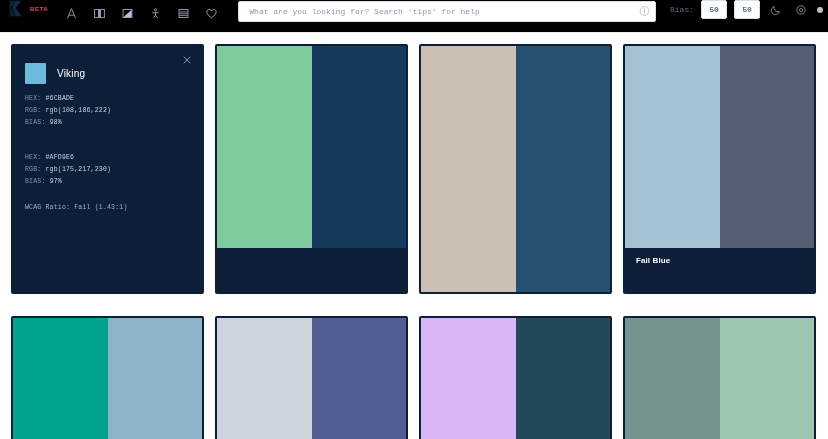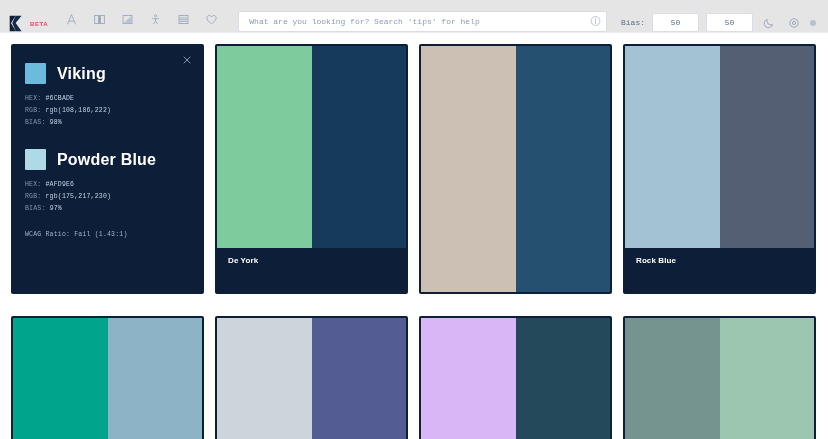--- a/index.html
+++ b/index.html
@@ -7,24 +7,24 @@
     width: 828px; height: 439px;
     background: #ffffff;
     font-family: "Liberation Sans", sans-serif;
     overflow: hidden;
   }
 
   
   .topbar {
     height: 33px;
     width: 100%;
-    background: #e5e5e5;
+    background: #000000;
     display: flex;
-    align-items: flex-end;
-    padding: 0 12px 0 8px;
+    align-items: flex-start;
+    padding: 0 5px 0 8px;
     border-bottom: 1px solid #e9ecf2;
     position: relative;
   }
   .logo-wrap { display: flex; align-items: center; gap: 5px; margin-right: 10px; }
   .logo-mark { width: 17px; height: 17px; display: block; }
   .beta-tag {
     font-size: 6px; font-weight: bold; color: #e8456b;
     letter-spacing: 0.6px; font-family: "Liberation Sans", sans-serif;
   }
   .tool-icons { display: flex; align-items: center; gap: 2px; }
@@ -51,24 +51,25 @@
   .info-icon {
     position: absolute; right: 6px; top: 50%; transform: translateY(-50%);
     width: 11px; height: 11px;
   }
 
   .right-controls { display: flex; align-items: center; gap: 7px; margin-left: auto; }
   .bias-label {
     font-size: 8px; color: #5c6b86; font-family: "Liberation Mono", monospace;
   }
   .bias-input {
-    width: 47px; height: 19px; border: 1px solid #d8dde8; border-radius: 2px;
+    width: 26px; height: 19px; border: 1px solid #d8dde8; border-radius: 2px;
     background: #fff; text-align: center;
     font-family: "Liberation Mono", monospace; font-size: 8px; color: #5c6b86;
     outline: none;
+    font-weight: bold;
   }
   .r-icon { width: 18px; height: 18px; display: flex; align-items: center; justify-content: center; cursor: pointer; }
   .dot-icon { width: 6px; height: 6px; border-radius: 50%; background: #b9c1d0; display: block; }
 
   
   .content {
     position: relative;
     padding: 11px 11px 0 11px;
     display: flex;
     gap: 11px;
@@ -84,21 +85,21 @@
     padding: 13px 14px;
     position: relative;
     color: #dce6f2;
   }
   .close-x {
     position: absolute; top: 10px; right: 11px;
     width: 12px; height: 12px; cursor: pointer;
   }
   .swatch-row { display: flex; align-items: center; gap: 11px; margin-top: 6px; }
   .sw-box { width: 21px; height: 21px; border-radius: 1px; flex: none; }
-  .sw-name { font-size: 16px; font-weight: bold; color: #ffffff; letter-spacing: 0.2px; }
+  .sw-name { font-size: 10px; font-weight: normal; color: #ffffff; letter-spacing: 0.2px; }
   .meta-list { margin-top: 9px; }
   .meta-line {
     font-family: "Liberation Mono", monospace;
     font-size: 6.5px; color: #9fb2cc; line-height: 12px;
     letter-spacing: 0.2px; white-space: nowrap;
   }
   .meta-line .k { color: #7f94b2; }
   .meta-line .v { color: #c3d3e6; }
   .block-gap { height: 14px; }
   .wcag-line {
@@ -232,24 +233,20 @@
         <span class="v">rgb(108,186,222)</span>
       </div>
       <div class="meta-line">
         <span class="k">BIAS:</span>
         <span class="v">98%</span>
       </div>
     </div>
 
     <div class="block-gap"></div>
 
-    <div class="swatch-row">
-      <span class="sw-box" style="background:#AFD9E6"></span>
-      <span class="sw-name">Powder Blue</span>
-    </div>
     <div class="meta-list">
       <div class="meta-line">
         <span class="k">HEX:</span>
         <span class="v">#AFD9E6</span>
       </div>
       <div class="meta-line">
         <span class="k">RGB:</span>
         <span class="v">rgb(175,217,230)</span>
       </div>
       <div class="meta-line">
@@ -260,38 +257,37 @@
 
     <div class="wcag-line">WCAG Ratio: Fail (1.43:1)</div>
   </div>
 
   <div class="card tall">
     <div class="card-colors">
       <div class="half" style="background:#7ECB9E"></div>
       <div class="half" style="background:#163A5B"></div>
     </div>
     <div class="card-label">
-      <div class="l1">De York</div>
     </div>
   </div>
 
   <div class="card tall">
     <div class="card-colors">
       <div class="half" style="background:#CCC0B4"></div>
       <div class="half" style="background:#255070"></div>
     </div>
   </div>
 
   <div class="card tall">
     <div class="card-colors">
       <div class="half" style="background:#A3C2D4"></div>
       <div class="half" style="background:#555F73"></div>
     </div>
     <div class="card-label">
-      <div class="l1">Rock Blue</div>
+      <div class="l1">Fail Blue</div>
     </div>
   </div>
 
   <div class="card bottom row2">
     <div class="card-colors">
       <div class="half" style="background:#00A38B"></div>
       <div class="half" style="background:#8CB3C6"></div>
     </div>
   </div>
 

